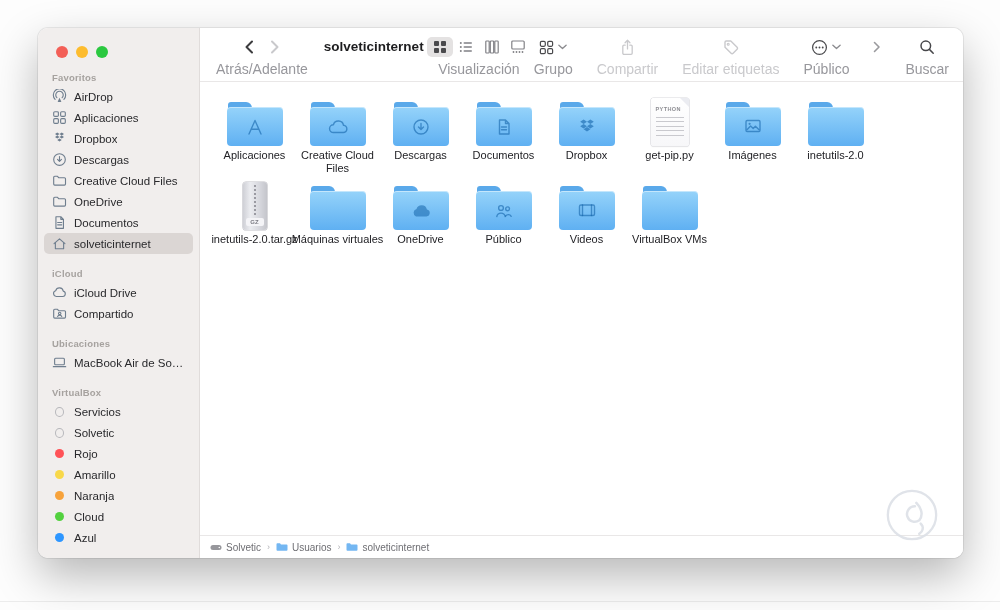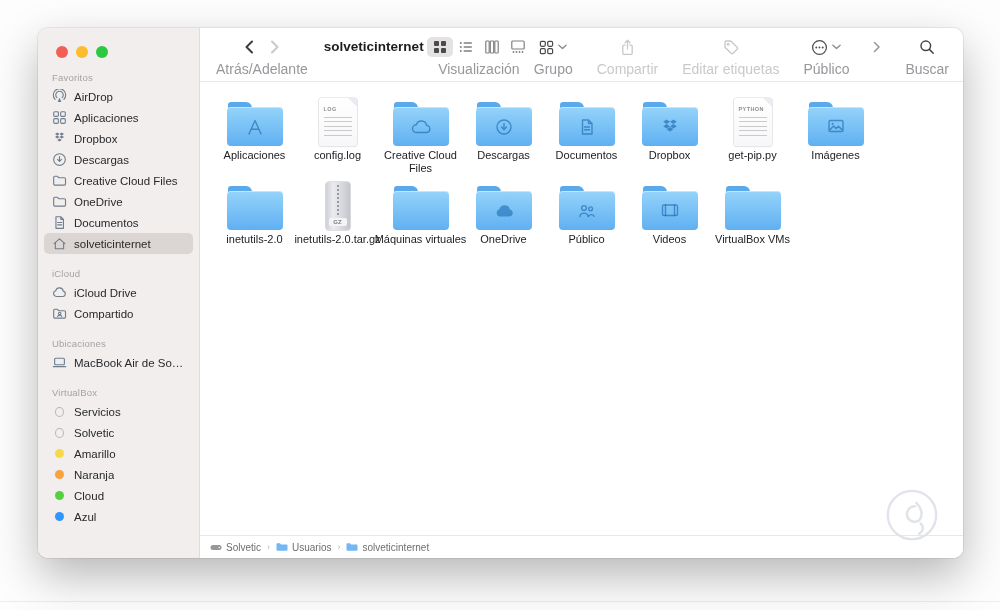--- a/index.html
+++ b/index.html
@@ -7,21 +7,21 @@
   .page-line { position:absolute; left:0; top:601px; width:1000px; height:1px; background:#ececec; }
 
   
   .window { position:absolute; left:38px; top:28px; width:925px; height:530px; border-radius:10px; overflow:hidden;
             display:flex; background:#fff; box-shadow:0 18px 45px rgba(0,0,0,.28), 0 0 0 1px rgba(0,0,0,.07); }
 
   
   .sidebar { width:162px; flex:0 0 162px; background:#f1eeed; border-right:1px solid #e0dcdb; padding-top:14px; overflow:hidden; }
   .traffic { display:flex; gap:8px; padding:4px 0 0 18px; }
   .light { width:12px; height:12px; border-radius:50%; }
-  .s-title { font-size:9.5px; font-weight:400; color:#a6a29f; margin:14px 14px 3px; letter-spacing:.2px; }
+  .s-title { font-size:9.5px; font-weight:700; color:#a6a29f; margin:14px 14px 3px; letter-spacing:.2px; }
   .s-item { display:flex; align-items:center; gap:7px; margin:0 6px; padding:3px 8px; border-radius:5px;
             font-size:11.5px; color:#29292c; height:21px; cursor:default; }
   .s-item.selected { background:#dbd6d4; }
   .s-ic { flex:0 0 15px; stroke:#6f7e8e; fill:none; stroke-width:1.2; stroke-linecap:round; stroke-linejoin:round; }
   .s-lbl { white-space:nowrap; overflow:hidden; text-overflow:ellipsis; }
   .dot { flex:0 0 9px; width:9px; height:9px; border-radius:50%; margin:0 3px; }
   .dot.hollow { background:transparent !important; border:1.5px solid #b7b7bb; width:10px; height:10px; }
 
   
   .main { flex:1; display:flex; flex-direction:column; position:relative; background:#fff; }
@@ -185,20 +185,24 @@
 
     <div class="s-item">
       <span class="dot hollow" style="border-color: rgb(183, 183, 187);"></span>
       <span class="s-lbl">Servicios</span>
     </div>
     <div class="s-item">
       <span class="dot hollow" style="border-color: rgb(183, 183, 187);"></span>
       <span class="s-lbl">Solvetic</span>
     </div>
     <div class="s-item">
+      <span class="dot" style="background: rgb(255, 82, 87);"></span>
+      <span class="s-lbl">Rojo</span>
+    </div>
+    <div class="s-item">
       <span class="dot" style="background: rgb(248, 216, 74);"></span>
       <span class="s-lbl">Amarillo</span>
     </div>
     <div class="s-item">
       <span class="dot" style="background: rgb(247, 162, 59);"></span>
       <span class="s-lbl">Naranja</span>
     </div>
     <div class="s-item">
       <span class="dot" style="background: rgb(83, 209, 63);"></span>
       <span class="s-lbl">Cloud</span>
@@ -362,30 +366,20 @@
                 <span class="tab"></span>
                 <span class="bodyp"></span>
             <svg class="fg" width="24" height="20" viewBox="0 0 24 20">
                   <path d="M6 17 12 3.5 18 17 M8.3 12.3 h7.4"></path>
                 </svg>
               </div>
             </div>
           <div class="f-label">Aplicaciones</div>
         </div>
 
-        <div class="cell">
-          <div class="icon-wrap">
-              <div class="doc">
-                <span class="corner"></span>
-                <span class="badge">LOG</span>
-                <span class="lines"></span>
-              </div>
-            </div>
-          <div class="f-label">config.log</div>
-        </div>
 
         <div class="cell">
           <div class="icon-wrap">
               <div class="fold">
                 <span class="tab"></span>
                 <span class="bodyp"></span>
             <svg class="fg" width="24" height="20" viewBox="0 0 24 20">
                   <path d="M7.5 15.5 h9.5 a3.6 3.6 0 0 0 .5-7.2 5.2 5.2 0 0 0 -10.1-.6 3.9 3.9 0 0 0 .1 7.8 Z"></path>
                 </svg>
               </div>

